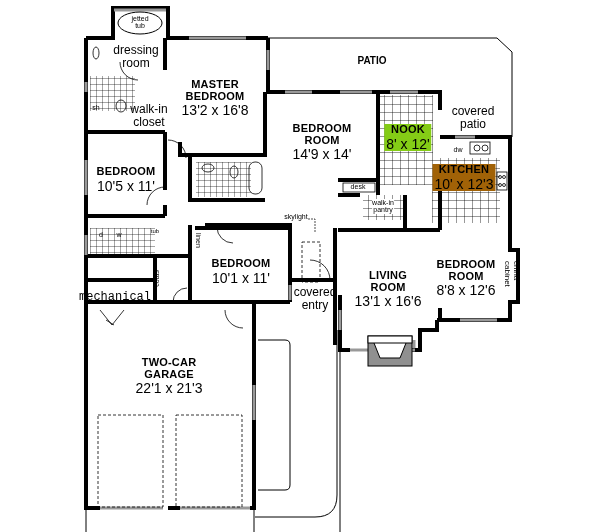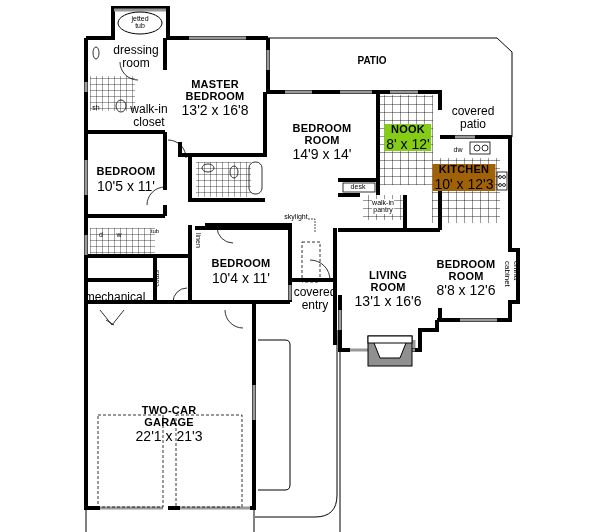--- a/index.html
+++ b/index.html
@@ -218,31 +218,31 @@
 
 <div class="lbl" style="left:126px; top:166px;">
   <div class="room-name">BEDROOM</div>
   <div class="room-dim">10'5 x 11'</div>
 </div>
 
 <div class="lbl small" style="left:296px; top:213px; font-size:7px;">skylight</div>
 
 <div class="lbl" style="left:241px; top:258px;">
   <div class="room-name">BEDROOM</div>
-  <div class="room-dim">10'4 x 11'</div>
+  <div class="room-dim">10'1 x 11'</div>
 </div>
 
 <div class="lbl small" style="left:101px; top:231px; font-size:7px;">d</div>
 <div class="lbl small" style="left:119px; top:231px; font-size:7px;">w</div>
 <div class="lbl small" style="left:155px; top:228px; font-size:6px;">tub</div>
 
 <div class="vert" style="position:absolute; left:198px; top:233px; font-size:7px;">linen</div>
 <div class="vert-l" style="position:absolute; left:156px; top:270px; font-size:7px;">coats</div>
 
-<div class="lbl small" style="left:115px; top:291px;">mechanical</div>
+<div class="lbl small" style="left:115px; top:291px;font-family:Liberation Mono, monospace;">mechanical</div>
 
 <div class="lbl small" style="left:315px; top:286px;">
   <div>covered</div>
   <div>entry</div>
 </div>
 
 <div class="lbl" style="left:388px; top:270px;">
   <div class="room-name">LIVING</div>
   <div class="room-name">ROOM</div>
   <div class="room-dim">13'1 x 16'6</div>
@@ -252,17 +252,17 @@
   <div class="room-name">BEDROOM</div>
   <div class="room-name">ROOM</div>
   <div class="room-dim">8'8 x 12'6</div>
 </div>
 
 <div style="position:absolute; left:503px; top:261px; display:flex; flex-direction:row-reverse; gap:0px;">
   <div class="vert" style="transform:none;">china</div>
   <div class="vert" style="transform:none;">cabinet</div>
 </div>
 
-<div class="lbl" style="left:169px; top:357px;margin-top:48px;">
+<div class="lbl" style="left:169px; top:357px;">
   <div class="room-name">TWO-CAR</div>
   <div class="room-name">GARAGE</div>
   <div class="room-dim">22'1 x 21'3</div>
 </div>
 
 </body></html>

